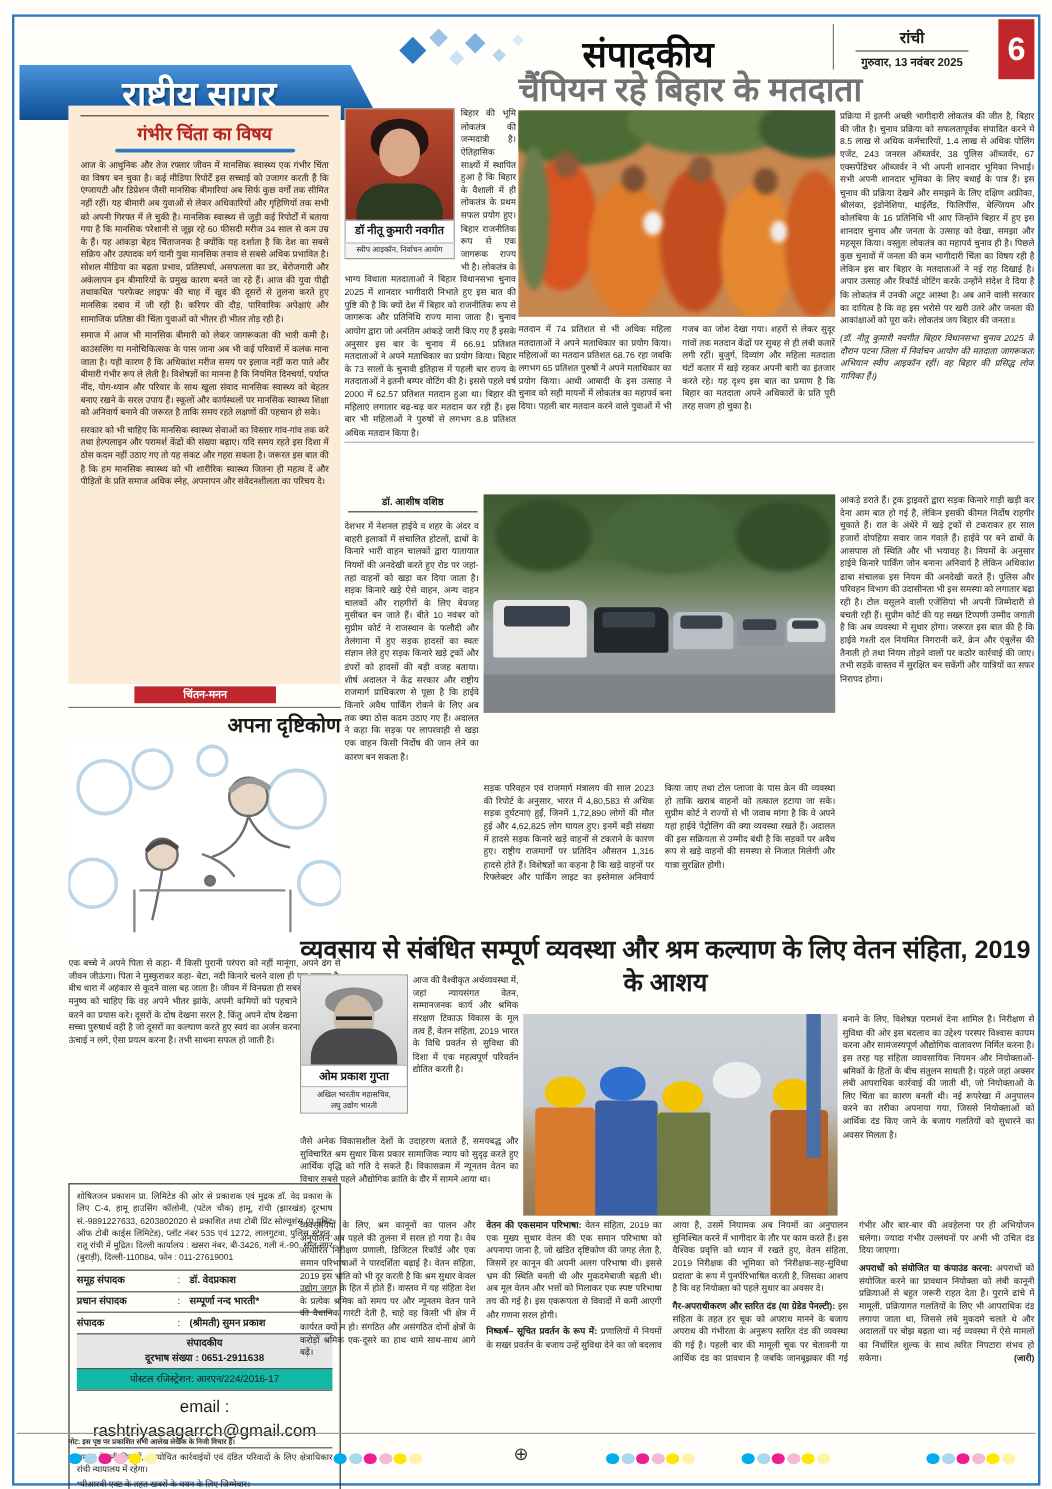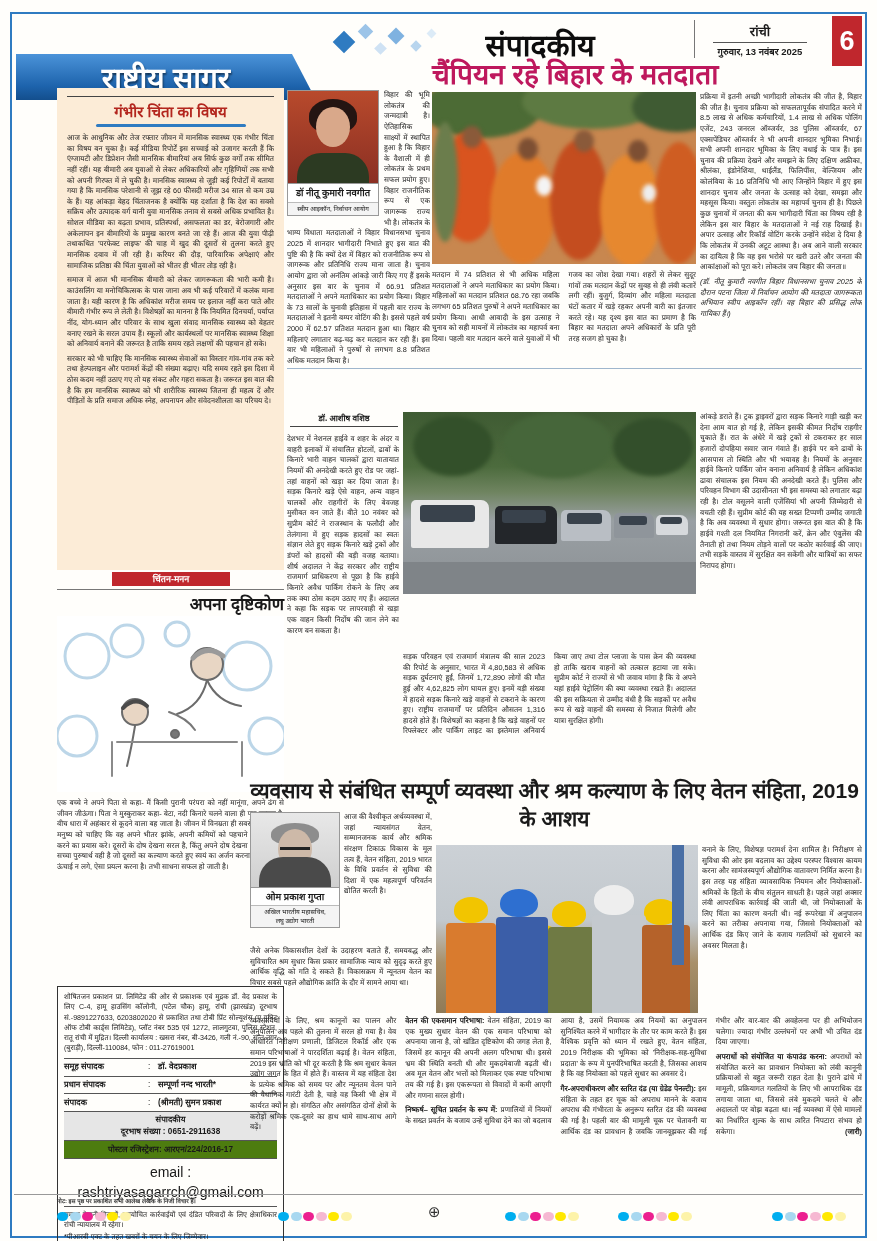--- a/index.html
+++ b/index.html
@@ -54,27 +54,27 @@
   .reflection{position:absolute;left:57px;top:798px;width:227px;height:184px;}
 
   
   .imprint{position:absolute;left:57px;top:986px;width:227px;border:1.5px solid #333;box-sizing:border-box;padding:5px 6px;font-size:7.1px;line-height:1.45;}
   .imprint .pub{text-align:justify;margin-bottom:4px;}
   .imprint .row{display:flex;border-top:1px solid #555;padding:2.5px 0;font-size:8.2px;}
   .imprint .row .lbl{width:84px;font-weight:bold;}
   .imprint .row .sep{width:10px;}
   .imprint .row .val{font-weight:bold;}
   .imprint .shade{border-top:1px solid #555;background:#e6e6e6;text-align:center;font-weight:bold;font-size:8.2px;padding:2px 0;}
-  .imprint .shade2{border-top:1px solid #555;background:#4d7c0f;text-align:center;font-weight:bold;font-size:8.2px;padding:2.5px 0;}
+  .imprint .shade2{border-top:1px solid #555;background:#14b8a6;text-align:center;font-weight:normal;font-size:8.2px;padding:2.5px 0;}
   .imprint .mailrow{border-top:1px solid #555;text-align:center;font-size:14px;padding:3px 0;}
   .imprint .juris{border-top:1px solid #555;padding-top:3px;text-align:justify;}
   .imprint .prb{padding-top:2px;}
 
   
-  .art2-head{position:absolute;left:432px;top:54px;width:430px;font-size:28px;font-weight:bold;color:#be185d;}
+  .art2-head{position:absolute;left:432px;top:54px;width:430px;font-size:28px;font-weight:bold;color:#737373;}
   .art2-left{position:absolute;left:287px;top:90px;width:143px;height:306px;}
   .authorcard{float:left;width:90px;border:1px solid #999;background:#fff;margin:0 5px 3px 0;}
   .authorcard .photo{height:92px;position:relative;overflow:hidden;}
   .authorcard .name{font-size:9.5px;font-weight:bold;text-align:center;padding:2px 1px;border-top:1px solid #999;}
   .authorcard .role{font-size:6.4px;text-align:center;padding:1px 1px 2px 1px;border-top:1px solid #bbb;background:#f4f4f4;}
   .photo-nitu{background:linear-gradient(180deg,#b84a2c 0%,#8a2f23 100%);}
   .person .head{position:absolute;left:50%;top:16px;transform:translateX(-50%);width:34px;height:40px;border-radius:50%;background:#d9a88a;}
   .person .hair{position:absolute;left:50%;top:8px;transform:translateX(-50%);width:48px;height:34px;border-radius:50% 50% 40% 40%;background:#241512;}
   .person .torso{position:absolute;left:50%;bottom:-4px;transform:translateX(-50%);width:72px;height:34px;border-radius:24px 24px 0 0;background:#2c3a22;}
   .photo-om{background:linear-gradient(180deg,#e8e8e8 0%,#cfcfcf 100%);}

